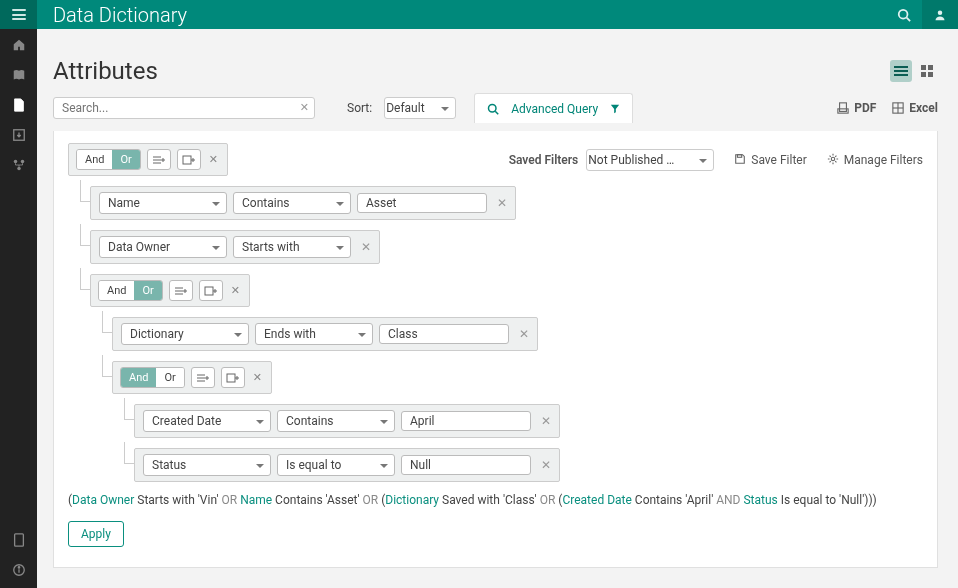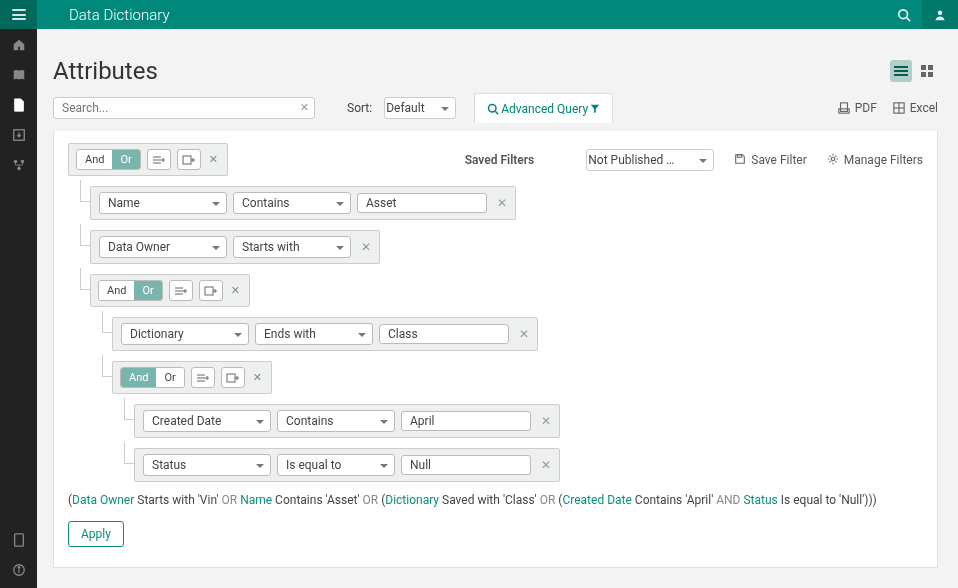--- a/index.html
+++ b/index.html
@@ -4,21 +4,21 @@
 <style>
 * { box-sizing: border-box; margin: 0; padding: 0; font-family: -apple-system, BlinkMacSystemFont, "Segoe UI", Roboto, Arial, sans-serif; }
 html, body { width: 958px; height: 588px; overflow: hidden; background: #fff; }
 body { display: flex; flex-direction: column; }
 
 .topbar { height: 29px; background: #00897b; color: #fff; display: flex; align-items: center; }
 .hamburger-box { width: 37px; height: 29px; display: flex; align-items: center; justify-content: center; background: #00695c; }
 .hamburger { width: 14px; height: 11px; position: relative; }
 .hamburger::before, .hamburger::after, .hamburger span { content:""; position:absolute; left:0; right:0; height:2px; background:#cfe8e4; border-radius:1px; }
 .hamburger::before { top:0; } .hamburger span { top:4.5px; } .hamburger::after { bottom:0; }
-.topbar-title { margin-left: 32px; font-size: 15px; font-weight: 300; }
+.topbar-title { margin-left: 16px; font-size: 20px; font-weight: 300; }
 .topbar-spacer { flex:1; }
 .topbar-icon { width:36px; height:29px; display:flex; align-items:center; justify-content:center; color:#e0f2f0; font-size:14px; }
 .topbar-icon.user { background:#00796b; }
 
 .shell { flex:1; display:flex; min-height:0; }
 .sidenav { width:37px; background:#222; display:flex; flex-direction:column; align-items:center; padding-top:8px; gap:14px; color:#888; position:relative; }
 .sidenav .ic { width:16px; height:16px; display:flex; align-items:center; justify-content:center; font-size:13px; }
 .sidenav .ic.active svg path, .sidenav .ic.active svg rect { fill:#fff; stroke:#fff; }
 .sidenav-bottom { position:absolute; bottom:10px; left:0; right:0; display:flex; flex-direction:column; align-items:center; gap:14px; }
 
@@ -29,30 +29,30 @@
 .vbtn { width:22px; height:22px; border-radius:3px; display:flex; align-items:center; justify-content:center; color:#555; }
 .vbtn.active { background:#b0cfc9; color:#0a5d53; }
 
 .controls { display:flex; align-items:center; padding:8px 20px 8px 16px; gap:12px; }
 .search-box { position:relative; width:262px; }
 .search-box input { width:100%; height:22px; border:1px solid #ccc; border-radius:3px; padding:0 24px 0 8px; font-size:12px; background:#fff; }
 .search-clear { position:absolute; right:6px; top:4px; color:#999; font-size:11px; }
 .sort-label { font-size:12px; color:#444;margin-left:20px; }
 .dd { height:22px; border:1px solid #ccc; border-radius:3px; background:#fff; display:flex; align-items:center; padding:0 20px 0 1px; font-size:12px; color:#444; position:relative; min-width:72px; }
 .dd::after { content:""; position:absolute; right:6px; top:50%; margin-top:-1px; border:4px solid transparent; border-top-color:#777; }
-.adv-tab { height:30px; background:#fff; border:1px solid #ddd; border-bottom:none; border-radius:3px 3px 0 0; display:flex; align-items:center; padding:0 12px; color:#008577; font-size:12px; gap:2px; margin-left:6px; }
+.adv-tab { height:30px; background:#fff; border:1px solid #ddd; border-bottom:none; border-radius:3px 3px 0 0; display:flex; align-items:center; padding:0 12px; color:#008577; font-size:12px; gap:12px; margin-left:6px; }
 .controls-right { margin-left:auto; display:flex; gap:16px; }
-.export-link { display:flex; align-items:center; gap:5px; font-size:12px; color:#555; }
+.export-link { display:flex; align-items:center; gap:5px; font-size:12px; color:#555;font-weight:bold; }
 
 .panel { background:#fff; margin:0 20px 20px 16px; border:1px solid #e0e0e0; border-top:none; padding:12px 14px 16px 14px; overflow:auto; flex:1; }
 
 .toolbar-row { display:flex; align-items:center; margin-bottom:10px; }
 .saved-filters { margin-left:auto; display:flex; align-items:center; gap:8px; }
 .saved-filters .lbl { font-size:12px; color:#555; font-weight:600; }
-.saved-dd { min-width:128px;margin-left:44px; }
+.saved-dd { min-width:128px; }
 .action-link { display:flex; align-items:flex-start; gap:5px; font-size:12px; color:#555; margin-left:12px; }
 
 .group { border:1px solid #ccc; background:#eef0f0; border-radius:2px; display:inline-flex; align-items:center; gap:6px; padding:5px 7px; }
 .seg { display:flex; border:1px solid #bbb; border-radius:3px; overflow:hidden; }
 .seg button { border:none; background:#fff; font-size:11px; padding:3px 8px; color:#444; }
 .seg button.on { background:#79b5ac; color:#fff; }
 .iconbtn { width:24px; height:21px; border:1px solid #bbb; background:#fff; border-radius:3px; display:flex; align-items:center; justify-content:center; }
 .grp-x { color:#888; font-size:11px; padding:0 2px; }
 
 .tree { position:relative; }

